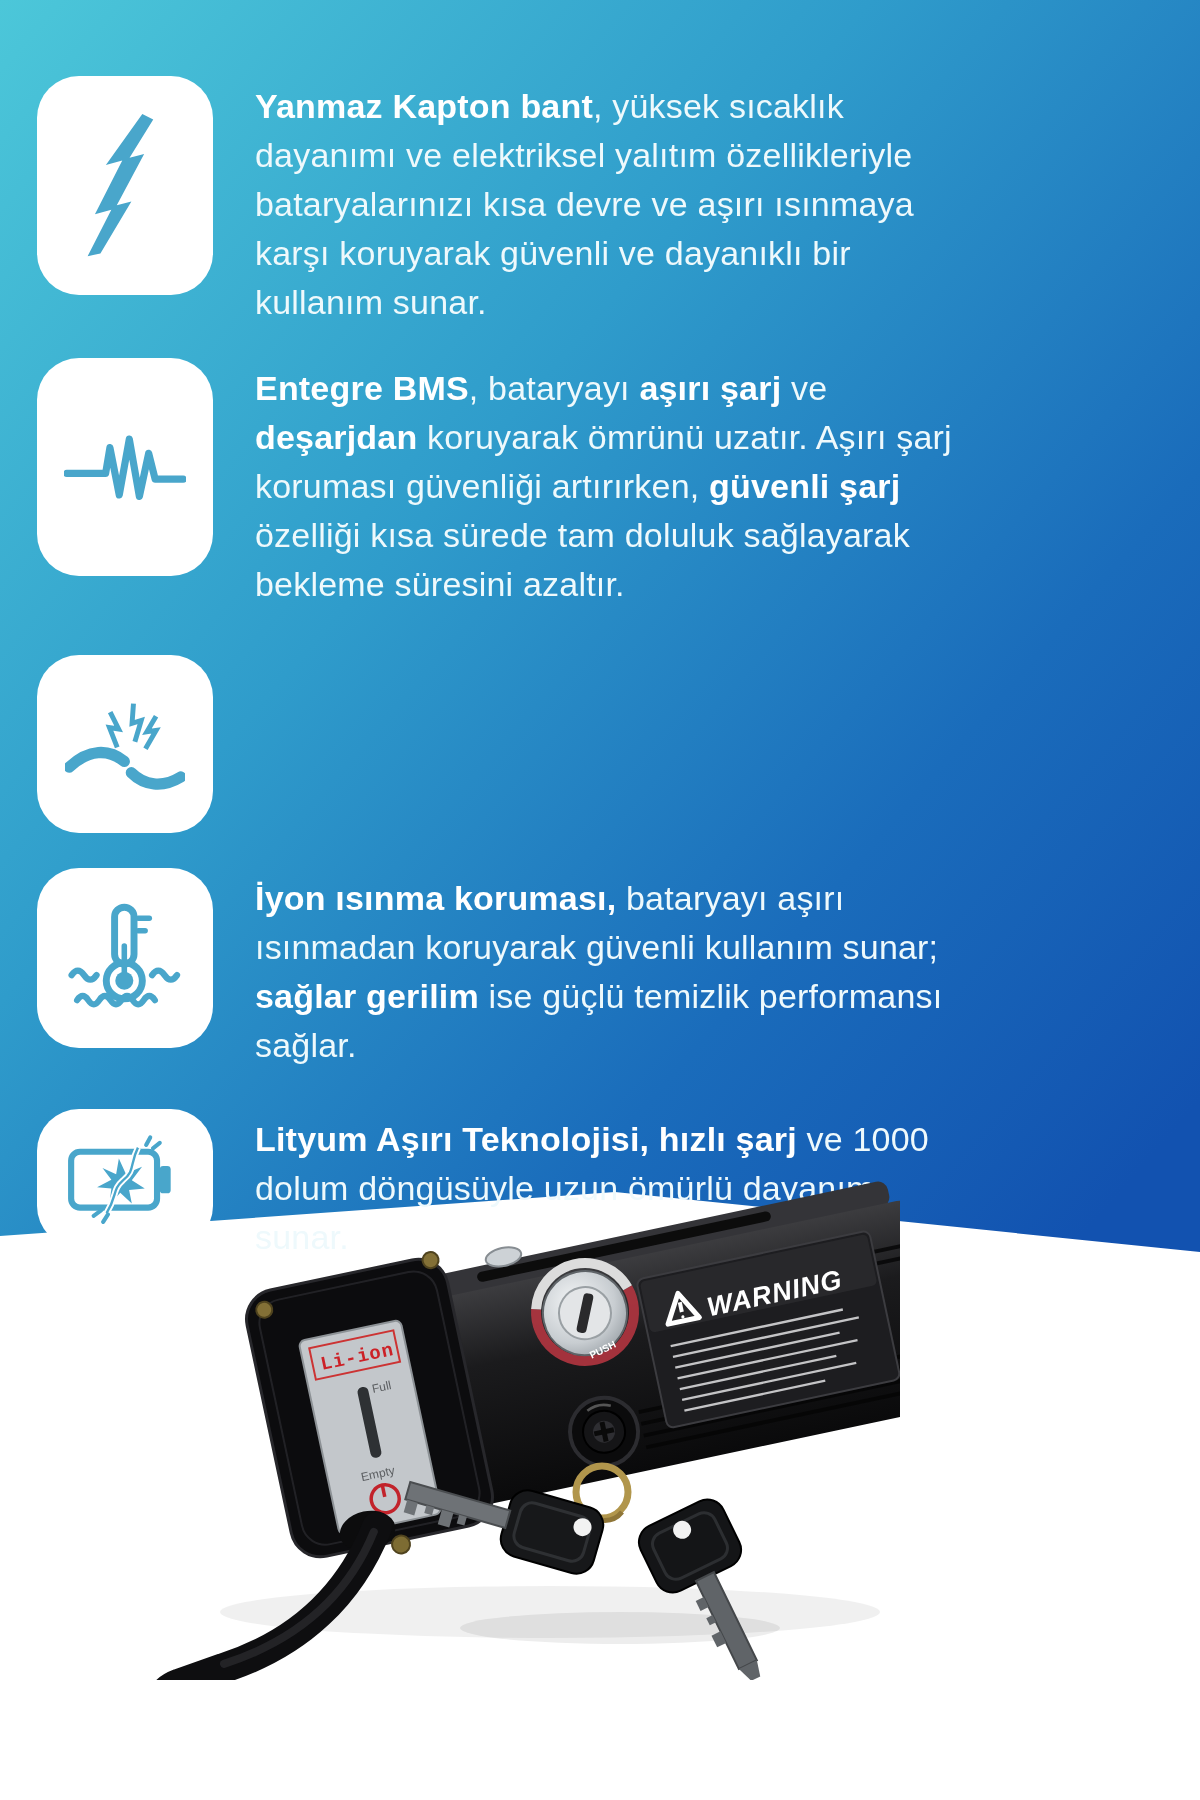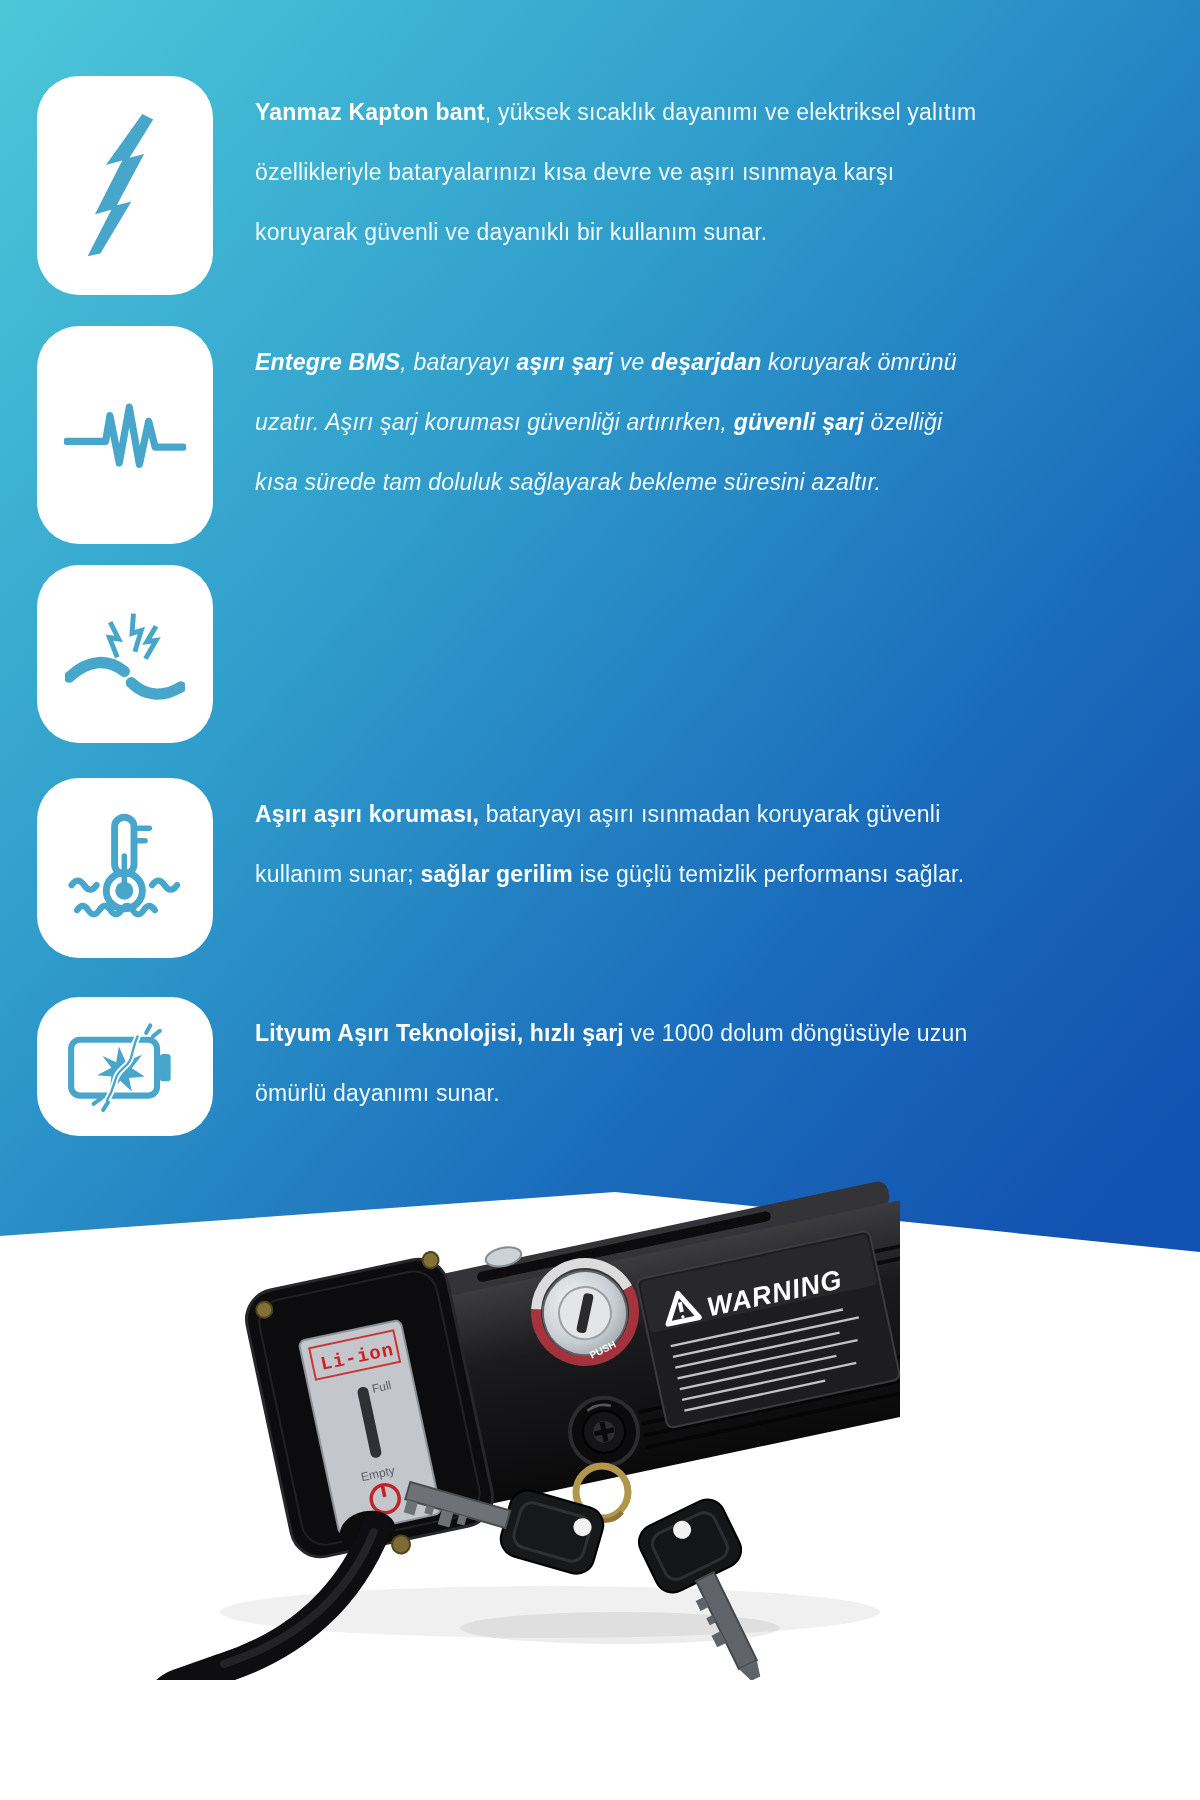--- a/index.html
+++ b/index.html
@@ -20,39 +20,39 @@
       var(--grad-end,#1252b0) 94%);
     clip-path:polygon(0 0,1200px 0,1200px 1252px,615px 1192px,0 1236px);
   }
   
   .features{
     position:absolute;left:37px;top:76px;width:950px;
     display:flex;flex-direction:column;
   }
   .feature{display:flex;align-items:flex-start;}
   .feature:nth-child(1){margin-bottom:31px;}
-  .feature:nth-child(2){margin-bottom:21px;font-style:italic;}
+  .feature:nth-child(2){margin-bottom:46px;}
   .feature:nth-child(3){margin-bottom:35px;}
   .feature:nth-child(4){margin-bottom:39px;}
   .icon-box{
     width:176px;flex:none;
     background:#ffffff;border-radius:42px;
     display:flex;align-items:center;justify-content:center;
     color:var(--icon-color,#49a6cb);
     margin-right:42px;
   }
   .feature:nth-child(1) .icon-box{height:219px;}
   .feature:nth-child(2) .icon-box{height:218px;}
   .feature:nth-child(3) .icon-box{height:178px;}
   .feature:nth-child(4) .icon-box{height:180px;}
   .feature:nth-child(5) .icon-box{height:139px;}
   .feature-text{
     padding-top:6px;
     width:732px;
-    font-size:23px;line-height:60px;
+    font-size:34px;line-height:49px;
     color:#eef9fc;letter-spacing:.2px;
   }
   .feature-text b{font-weight:700;color:#ffffff;}
   
   .photo{position:absolute;left:150px;top:1160px;width:750px;height:520px;}
   .photo svg{display:block;}
 </style>
 </head>
 <body>
 
@@ -101,21 +101,21 @@
               <line x1="104" y1="40" x2="114" y2="40" stroke-width="8"></line>
               <circle cx="84" cy="112" r="26" stroke-width="10"></circle>
               <line x1="84" y1="62" x2="84" y2="100" stroke-width="8"></line>
               <path d="M8 104 q9 -13 18 0 t18 0" stroke-width="9"></path>
               <path d="M124 104 q9 -13 18 0 t18 0" stroke-width="9"></path>
               <path d="M16 140 q8 -12 16 0 t16 0 t16 0 t16 0 t16 0 t16 0 t16 0" stroke-width="9"></path>
             </g>
             <circle cx="84" cy="112" r="13" fill="currentColor"></circle>
           </svg>
         </div>
-      <div class="feature-text"><b>Aşırı aşırı koruması,</b><span> bataryayı aşırı ısınmadan koruyarak güvenli kullanım sunar; </span><b>sağlar gerilim</b><span> ise güçlü temizlik performansı sağlar.</span></div>
+      <div class="feature-text"><b>İyon ısınma koruması,</b><span> bataryayı aşırı ısınmadan koruyarak güvenli kullanım sunar; </span><b>sağlar gerilim</b><span> ise güçlü temizlik performansı sağlar.</span></div>
     </div>
 
     <div class="feature">
       <div class="icon-box">
           <svg viewBox="0 0 170 132" width="116" height="90">
             <rect x="6" y="26" width="126" height="82" rx="13" fill="none" stroke="currentColor" stroke-width="9"></rect>
             <rect x="136" y="47" width="16" height="40" rx="5" fill="currentColor"></rect>
             <path d="M76 36 L86 58 L110 48 L95 68 L114 80 L91 82 L95 102 L78 86 L62 104 L65 80 L44 78 L65 67 L52 50 L72 59 Z" fill="currentColor"></path>
             <path d="M104 20 C92 44 100 54 82 68 C66 82 74 90 58 116" stroke="#ffffff" stroke-width="9" fill="none"></path>
             <path d="M104 20 C92 44 100 54 82 68 C66 82 74 90 58 116" stroke="currentColor" stroke-width="3.5" fill="none"></path>

